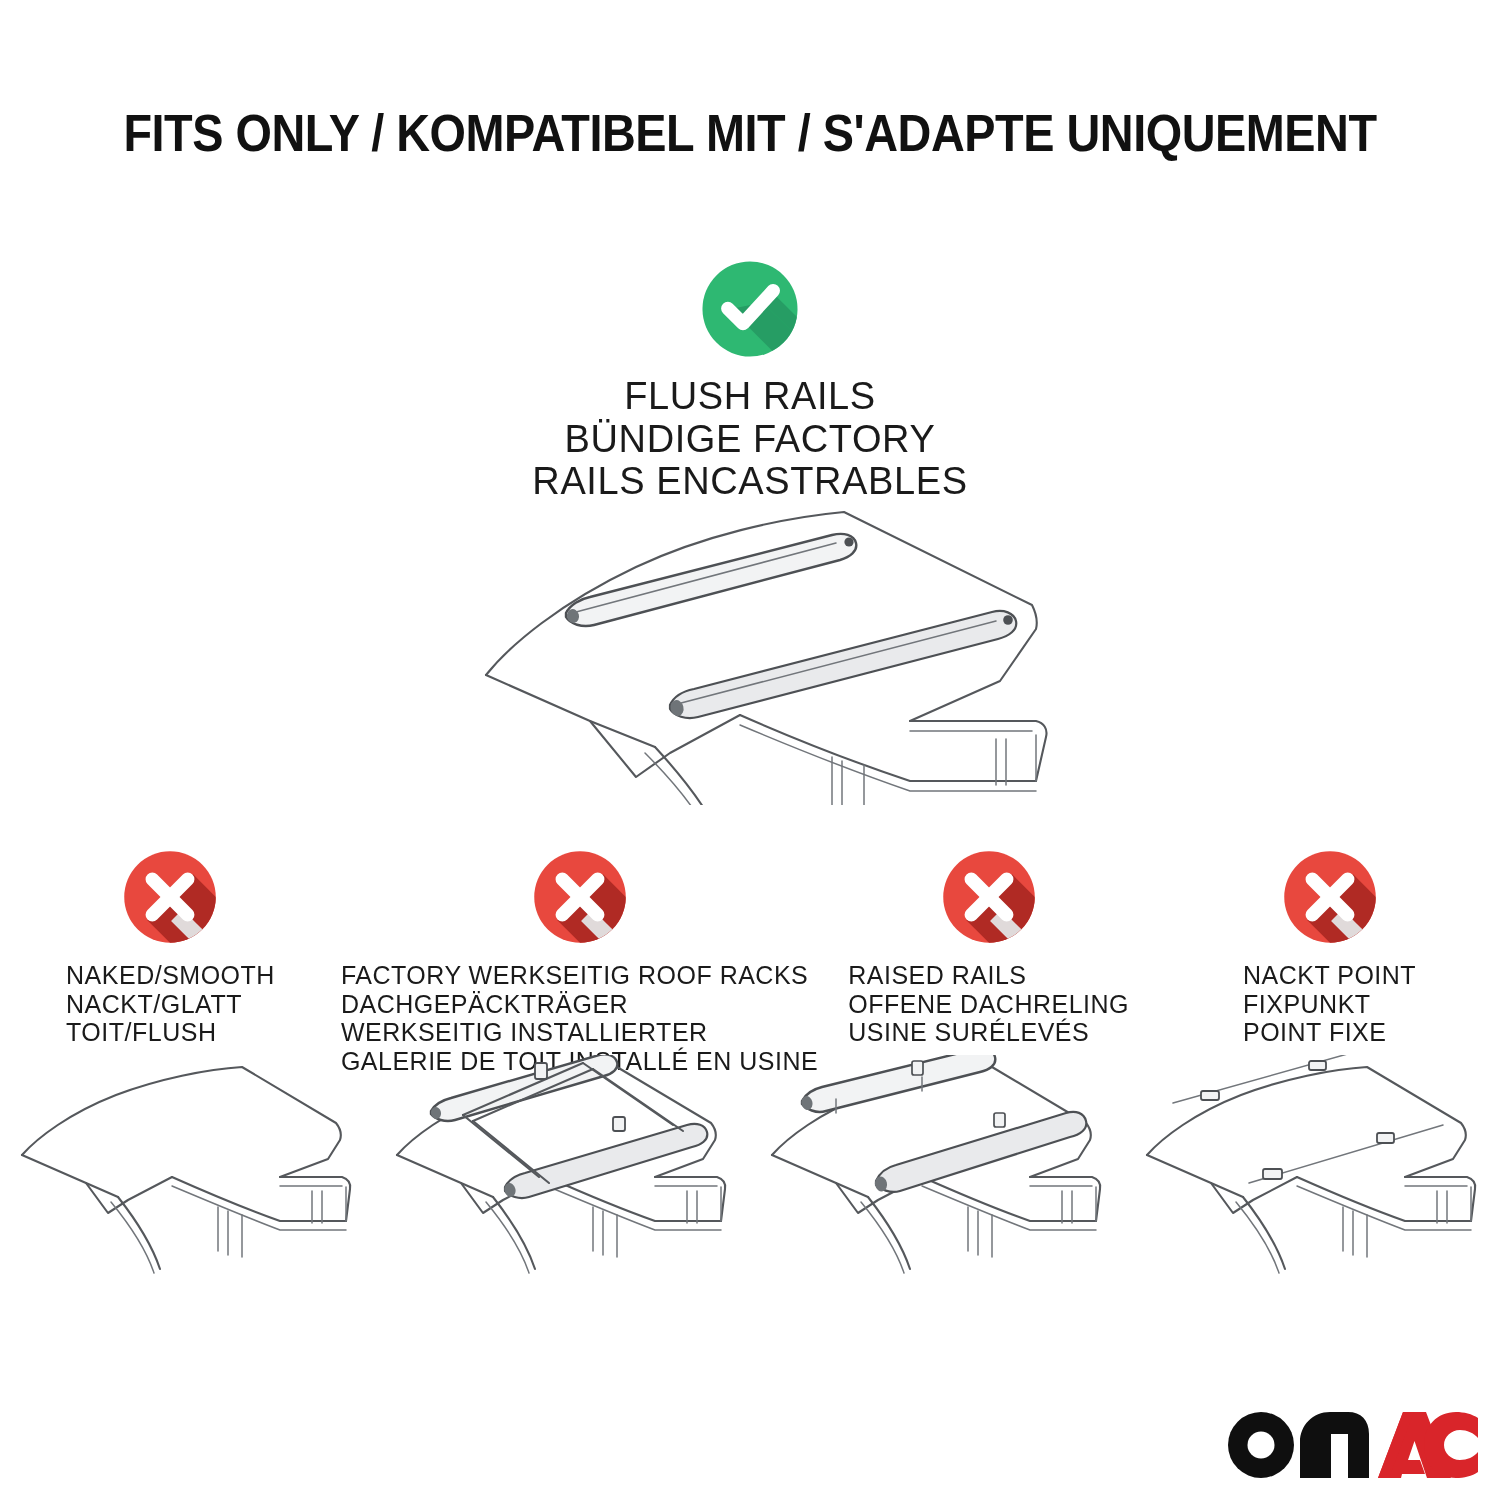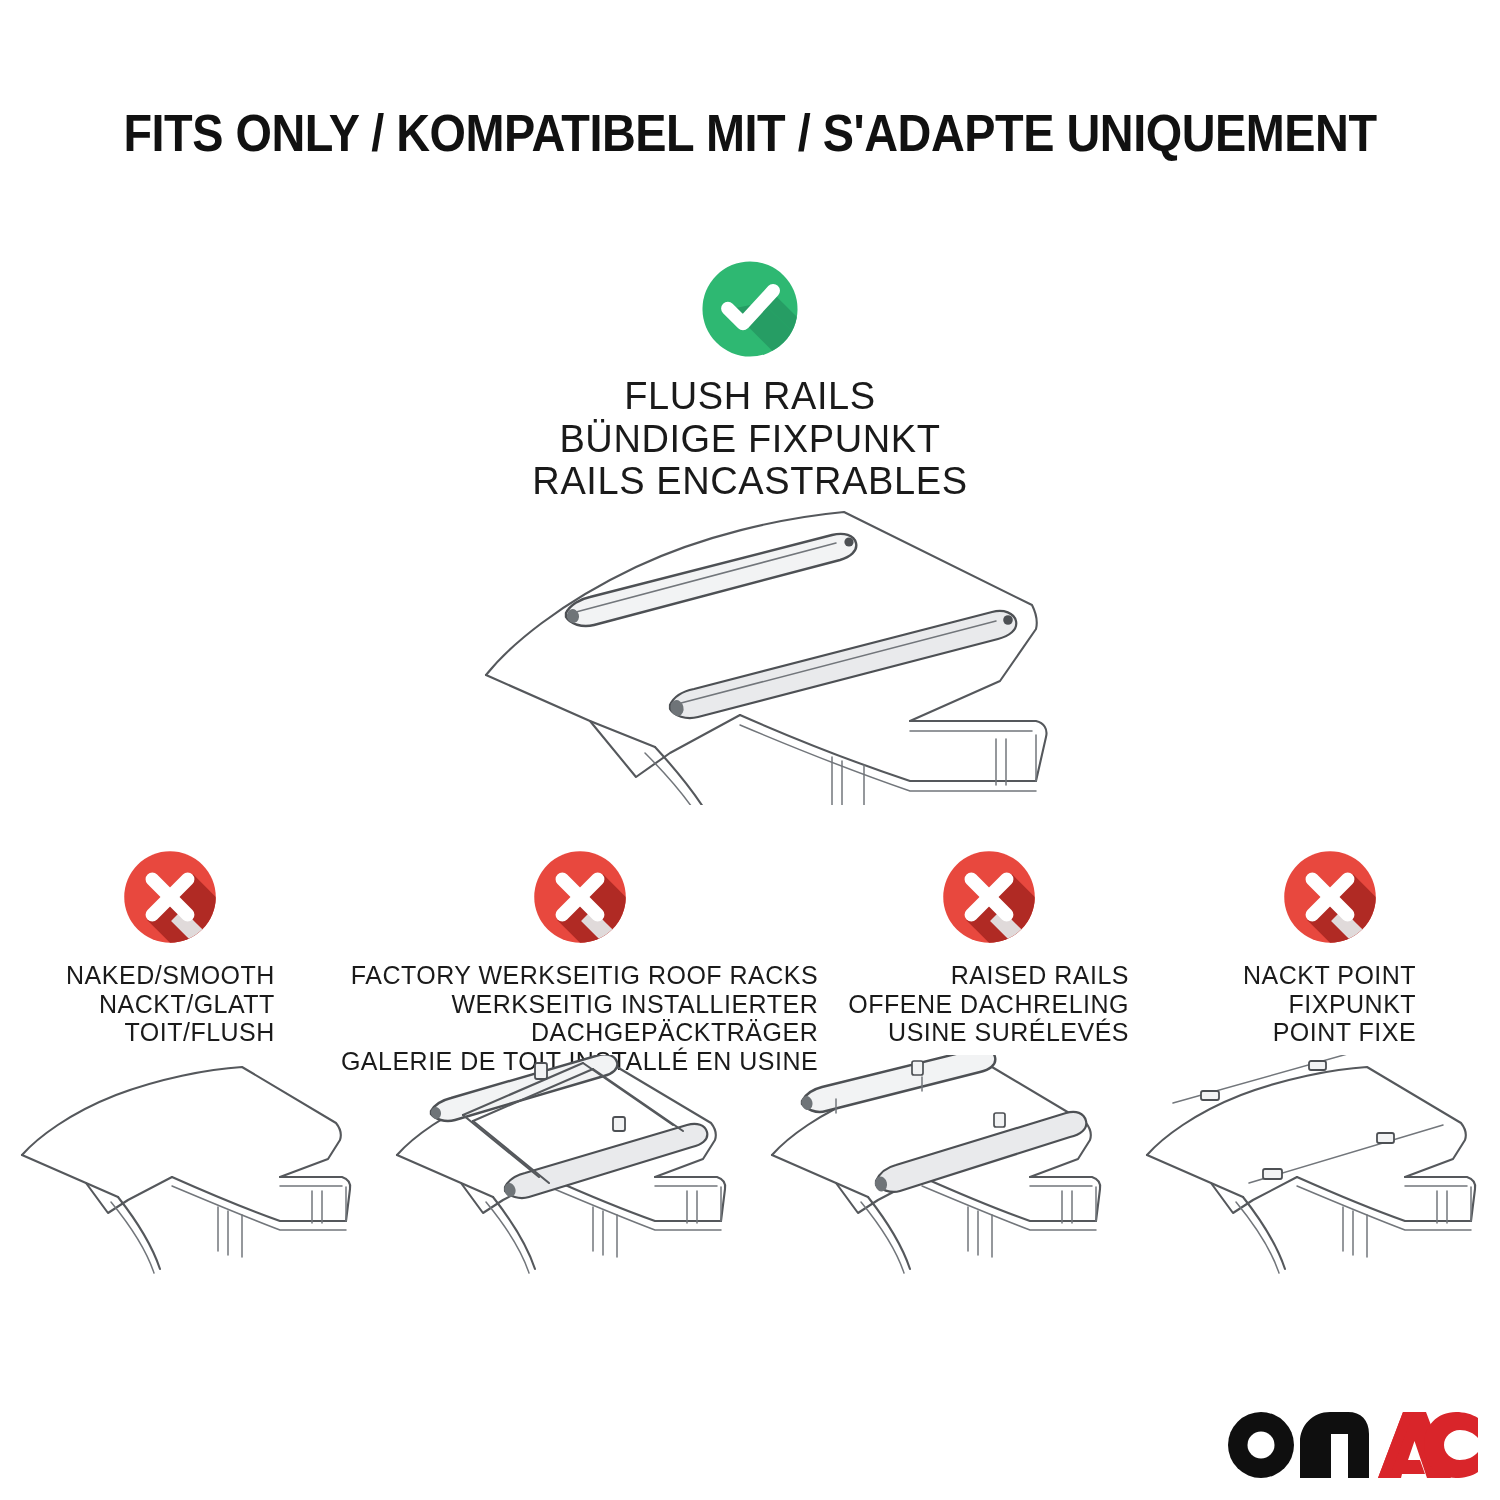--- a/index.html
+++ b/index.html
@@ -77,21 +77,21 @@
   }
   .bad-col {
     flex: 1 1 0;
     display: flex;
     flex-direction: column;
     align-items: center;
   }
   .bad-icon-wrap { width: 104px; height: 104px; }
   .bad-labels {
     margin-top: 12px;
-    text-align: right;
+    text-align: left;
     font-size: 25px;
     line-height: 1.14;
     font-weight: 400;
     color: #1a1a1a;
     letter-spacing: 0.5px;
   }
   .bad-labels div { white-space: nowrap; }
 
   
   .bottom-roofs {
@@ -154,21 +154,21 @@
         <path d="M32 50 L47 65 L94 112 L112 94 L62 44 Z" fill="#249862" opacity="0.85"></path>
         <path d="M70 34 L112 76 L112 94 L62 44 Z" fill="#249862" opacity="0.85"></path>
       </g>
 
       <path d="M29.5 49.5 L43.5 63.5 L71.5 33.0" fill="none" stroke="#FFFFFF" stroke-width="12.5" stroke-linecap="round" stroke-linejoin="round"></path>
     </svg>
   </div>
 
   <div class="ok-labels">
     <div>FLUSH RAILS</div>
-    <div>BÜNDIGE FIXPUNKT</div>
+    <div>BÜNDIGE FACTORY</div>
     <div>RAILS ENCASTRABLES</div>
   </div>
 </div>
 
 <div class="main-roof-wrap">
   <svg viewBox="0 0 640 320" width="640" height="320" aria-hidden="true">
 
     <path class="line-art" d="M46 190 C 70 160 120 118 196 82 C 262 51 340 33 404 27
              L 592 120
              C 596 128 598 136 596 144
@@ -259,22 +259,22 @@
           <path d="M62 62 L73 73 L84 84 L73 95 L51 73 Z" fill="#E3E4E5" opacity="0.95"></path>
         </g>
         <g stroke="#FFFFFF" stroke-width="13" stroke-linecap="round">
           <line x1="33" y1="33" x2="67" y2="67"></line>
           <line x1="67" y1="33" x2="33" y2="67"></line>
         </g>
       </svg>
     </div>
     <div class="bad-labels">
       <div>FACTORY WERKSEITIG ROOF RACKS</div>
+      <div>DACHGEPÄCKTRÄGER</div>
       <div>WERKSEITIG INSTALLIERTER</div>
-      <div>DACHGEPÄCKTRÄGER</div>
       <div>GALERIE DE TOIT INSTALLÉ EN USINE</div>
     </div>
   </div>
 
   <div class="bad-col">
     <div class="bad-icon-wrap">
       <svg class="flat-icon" viewBox="0 0 100 100" width="104" height="104" aria-hidden="true">
         <defs>
             <clipPath id="xClip3">
               <circle cx="50" cy="50" r="44"></circle>

